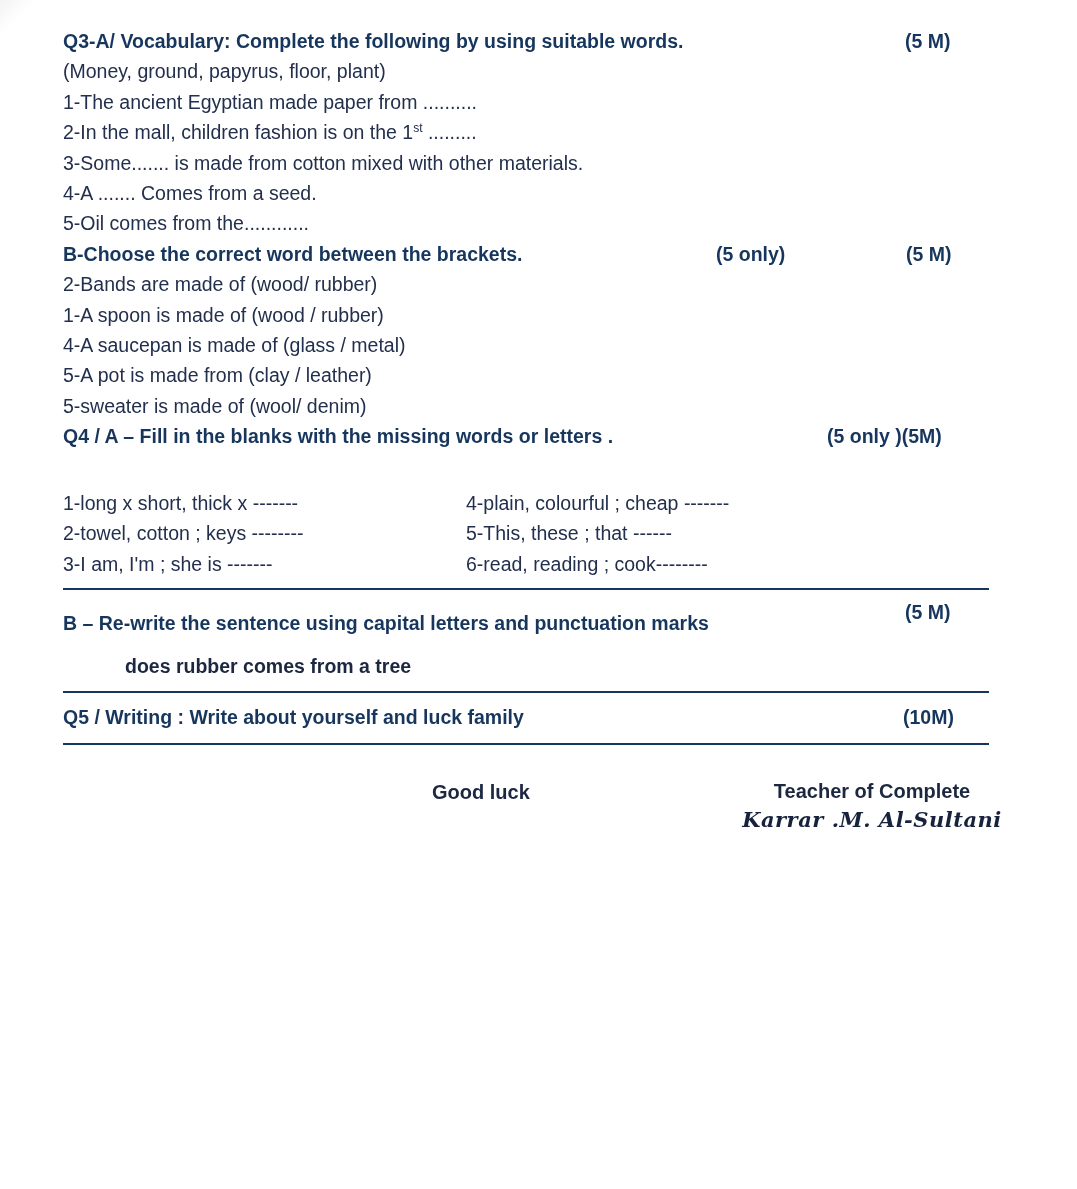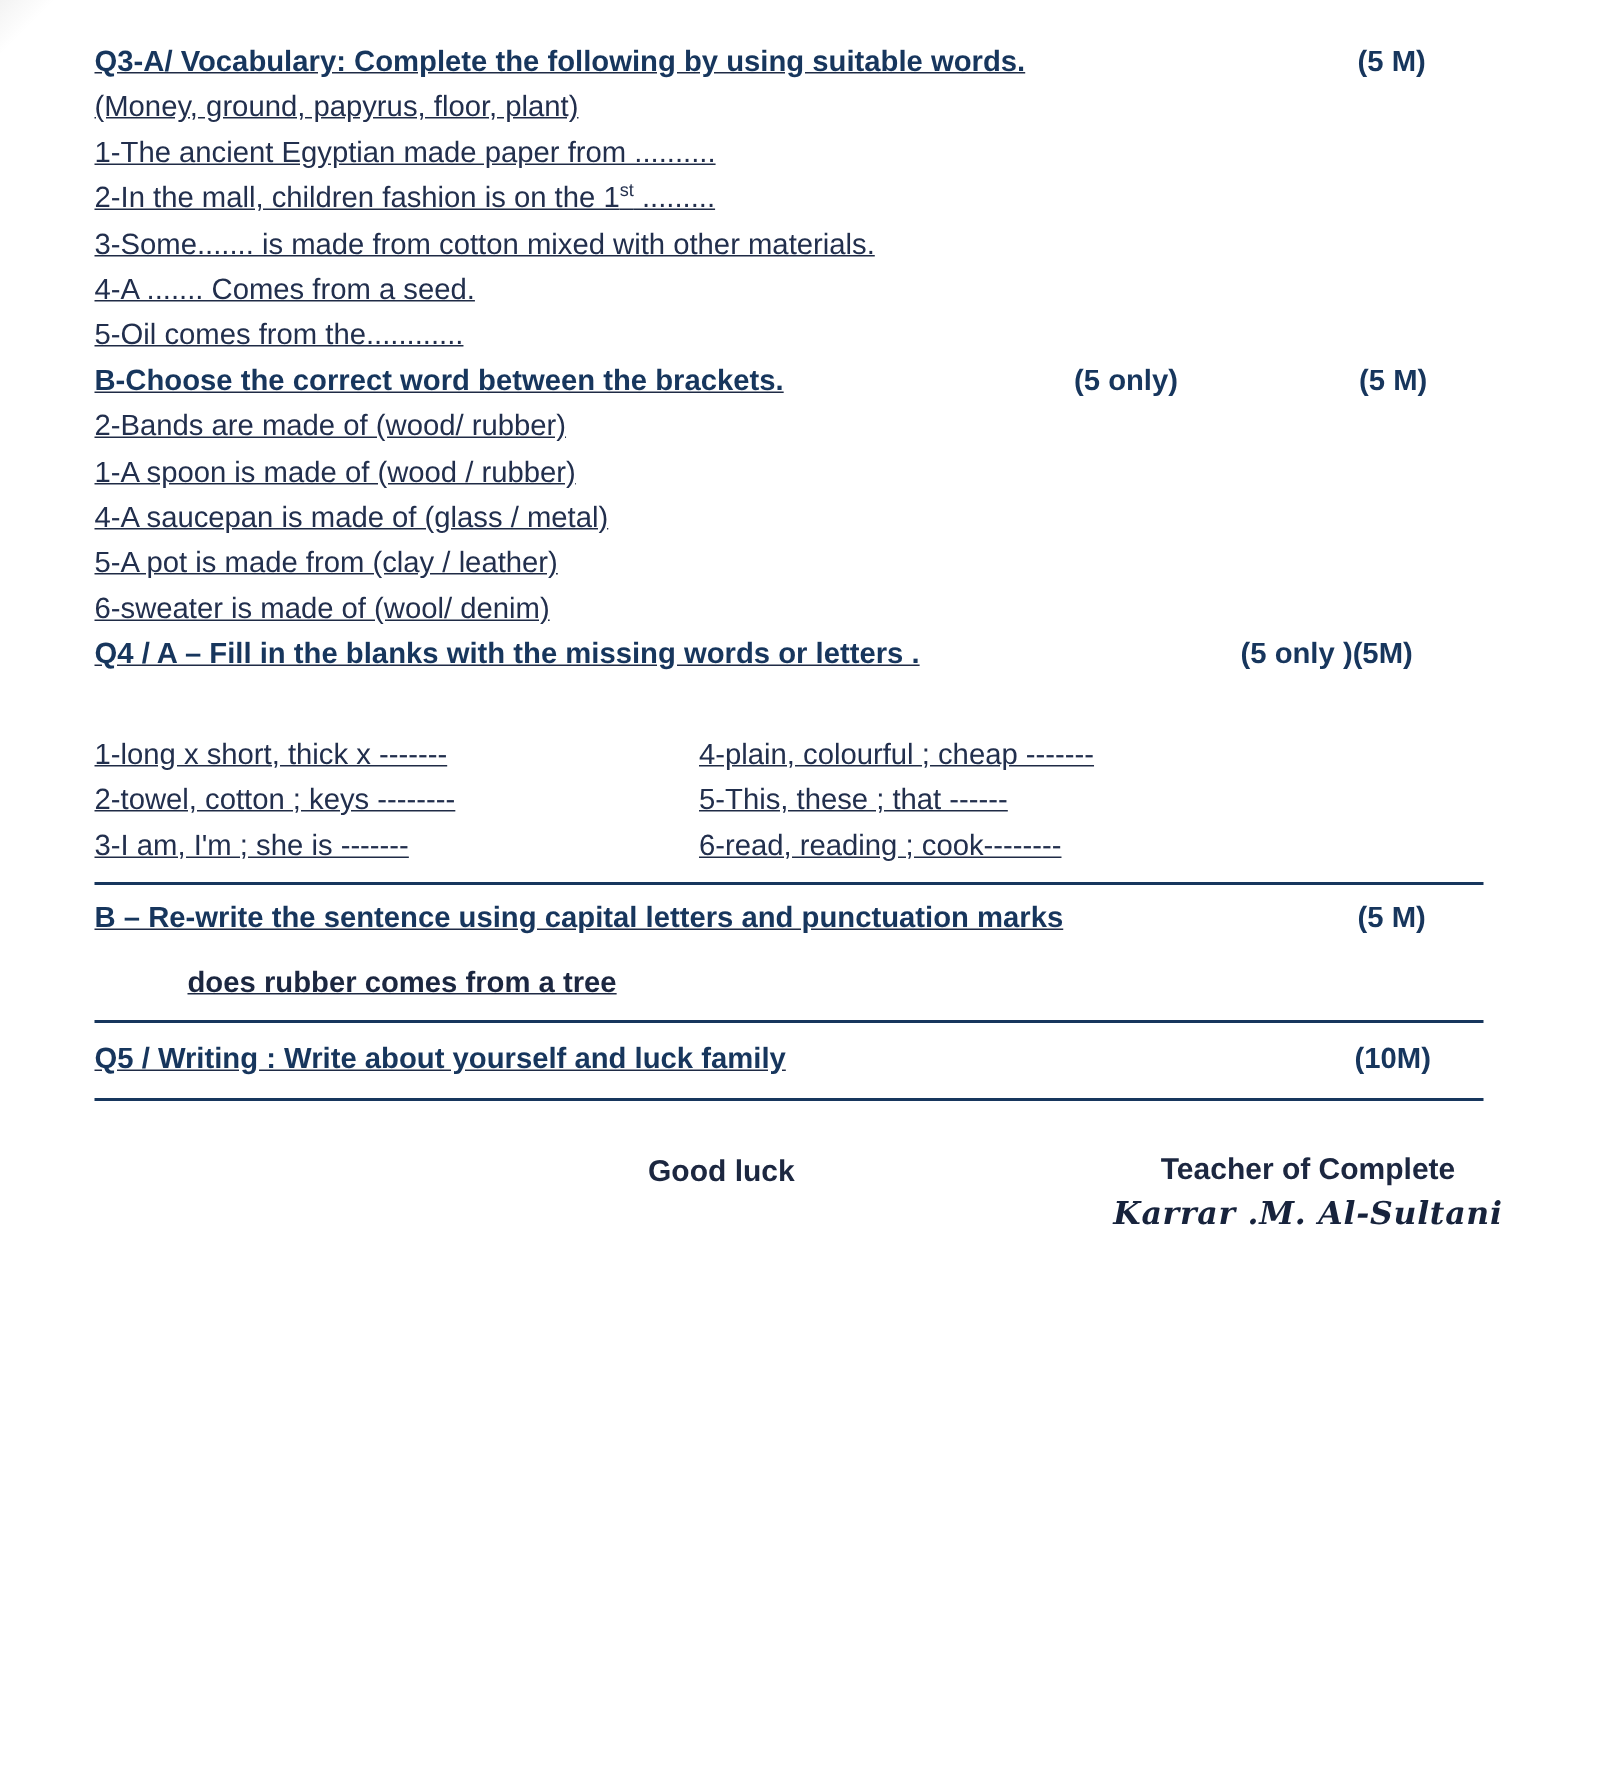--- a/index.html
+++ b/index.html
@@ -12,21 +12,20 @@
     height: 1189px;
     font-family: "Liberation Sans", sans-serif;
     color: #1f2b45;
     overflow: hidden;
   }
   .page {
     position: relative;
     width: 1069px;
     height: 1189px;
     background: linear-gradient(135deg, #f3f3f3 0px, #ffffff 26px);
-    text-decoration: underline;
   }
   .content {
     position: relative;
     padding: 26px 80px 0 63px;
   }
   p, .hrow {
     margin: 0;
     font-size: 19.5px;
     line-height: 30.4px;
   }
@@ -60,21 +59,21 @@
     margin: 0;
     height: 0;
   }
   .rule-1 { margin-top: 9px; }
   .sentence {
     font-weight: bold;
     color: #1c2740;
     margin-left: 62px;
     padding: 11px 0 9px;
   }
-  .bhead { padding-top: 7px; padding-bottom: 2px; }
+  .bhead { padding-top: 18px; padding-bottom: 2px; }
   .q5row { padding-top: 9px; padding-bottom: 11px; }
   .footer {
     position: relative;
     height: 110px;
     margin-top: 32px;
   }
   .good-luck {
     position: absolute;
     left: 369px;
     top: 4px;
@@ -126,21 +125,21 @@
     <div class="hrow">
       <span class="h">B-Choose the correct word between the brackets.</span>
       <span class="marks abs" style="left:653px">(5 only)</span>
       <span class="marks abs" style="left:843px">(5 M)</span>
     </div>
 
     <p class="body-line">2-Bands are made of (wood/ rubber)</p>
     <p class="body-line">1-A spoon is made of (wood / rubber)</p>
     <p class="body-line">4-A saucepan is made of (glass / metal)</p>
     <p class="body-line">5-A pot is made from (clay / leather)</p>
-    <p class="body-line">6-sweater is made of (wool/ denim)</p>
+    <p class="body-line">5-sweater is made of (wool/ denim)</p>
 
     <div class="hrow">
       <span class="h">Q4 / A – Fill in the blanks with the missing words or letters .</span>
       <span class="marks abs" style="left:764px">(5 only )(5M)</span>
     </div>
 
     <div class="q4cols">
       <div class="q4col-left">
         <p class="body-line">1-long x  short, thick x -------</p>
         <p class="body-line">2-towel, cotton ; keys --------</p>

